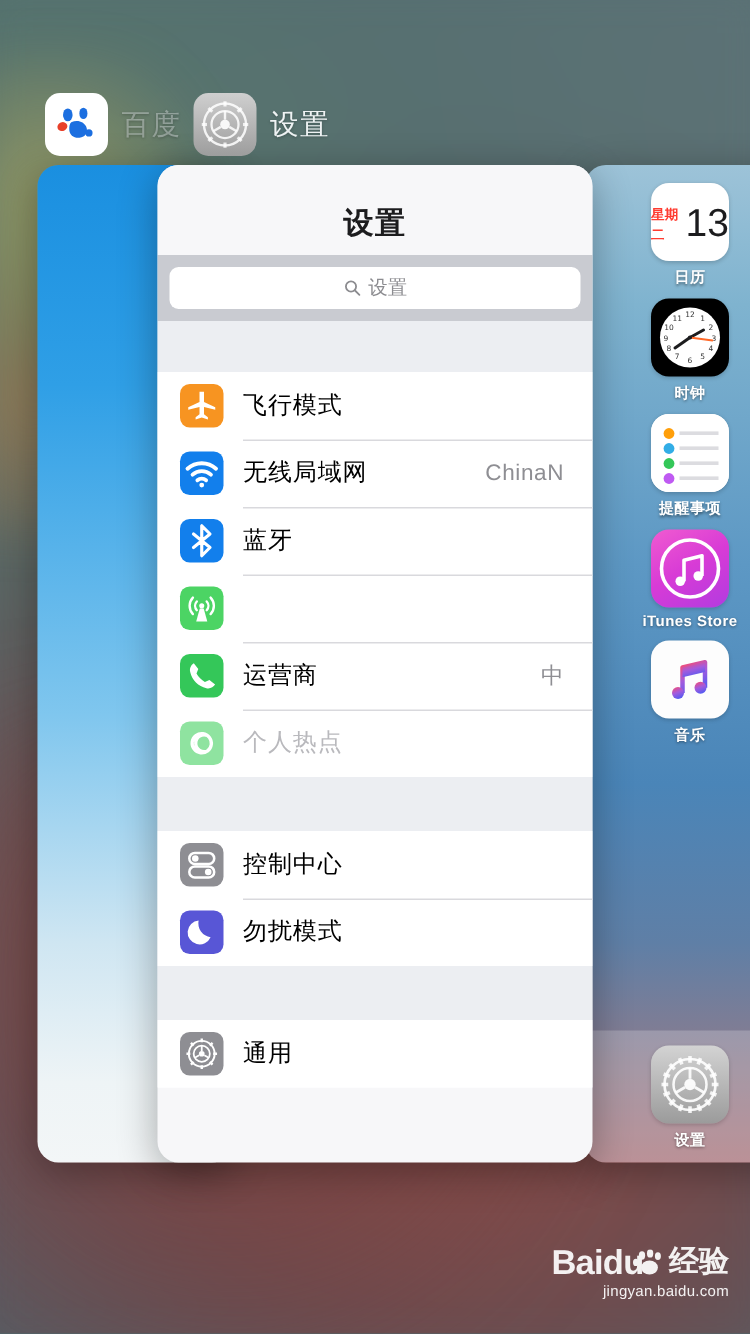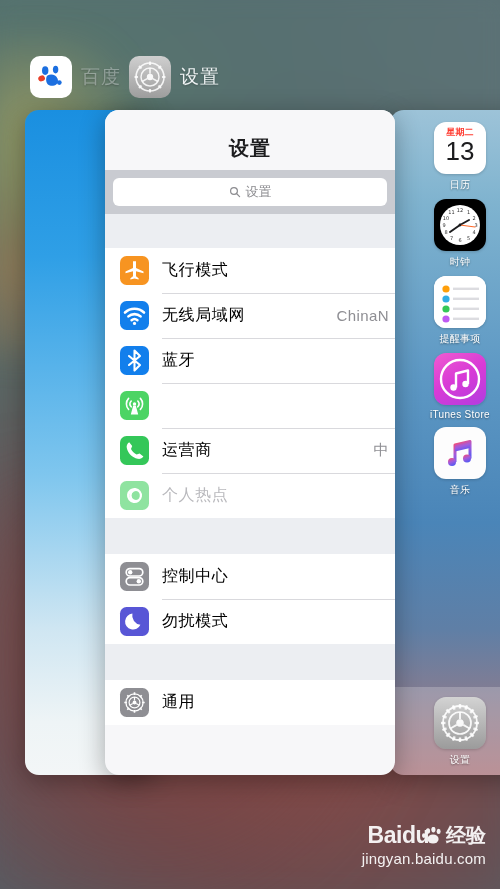--- a/index.html
+++ b/index.html
@@ -31,21 +31,21 @@
     background:
       radial-gradient(circle at 30% 30%, rgba(196,176,92,0.55) 0%, rgba(0,0,0,0) 46%),
       radial-gradient(circle at 22% 72%, rgba(200,132,72,0.5) 0%, rgba(0,0,0,0) 48%),
       radial-gradient(circle at 62% 50%, rgba(86,140,98,0.45) 0%, rgba(0,0,0,0) 52%);
     filter:blur(16px);
   }
 
   
   #switcher-header {
     position:absolute; left:0; top:50px; width:100%; height:54px;
-    display:flex; align-items:center; z-index:6;
+    display:flex; align-items:flex-end; z-index:6;
   }
   .sw-entry { display:flex; align-items:center; }
   .sw-icon {
     width:42px; height:42px; border-radius:10px;
     flex:none; position:relative; overflow:hidden;
   }
   .sw-label {
     font-size:19px; color:#eef2f3; margin-left:9px;
     letter-spacing:1px; white-space:nowrap;
     text-shadow:0 1px 2px rgba(0,0,0,0.25);
@@ -128,43 +128,43 @@
   .row-icon {
     width:29px; height:29px; border-radius:6.5px; flex:none;
     position:relative; overflow:hidden;
   }
   .row-label {
     font-size:16px; color:#000000; margin-left:13px; letter-spacing:0.6px;
     white-space:nowrap;
   }
   .row.disabled .row-label { color:#b9b9bd; }
   .row-value {
-    position:absolute; right:6px; font-size:15px; color:#8e8e93;
+    position:absolute; right:19px; font-size:15px; color:#8e8e93;
     white-space:nowrap; letter-spacing:0.4px;
   }
 
   
   .hs-apps { padding-top:12px; display:flex; flex-direction:column; align-items:center; }
   .hs-app { width:100%; display:flex; flex-direction:column; align-items:center; margin-bottom:7px; }
   .hs-ic {
     width:52px; height:52px; border-radius:12px; position:relative;
     overflow:hidden; box-shadow:0 1px 3px rgba(0,0,0,0.18);
   }
   .hs-name {
     margin-top:4px; font-size:10px; color:#ffffff; letter-spacing:0.3px;
-    text-shadow:0 1px 2px rgba(0,0,0,0.45); white-space:nowrap;
+    text-shadow:0 1px 2px rgba(0,0,0,0.45); white-space:nowrap;font-weight:bold;
   }
   .hs-dock {
     position:absolute; left:0; right:0; bottom:0; height:88px;
     background:rgba(255,255,255,0.22);
     display:flex; flex-direction:column; align-items:center; padding-top:10px;
   }
 
   
-  .ic-cal { background:#ffffff; display:flex; flex-direction:column; align-items:center; }
+  .ic-cal { background:#ffffff; display:flex; flex-direction:row; align-items:center; }
   .cal-dow { font-size:9px; color:#ff3b30; font-weight:bold; margin-top:4px; letter-spacing:0.2px; }
   .cal-day { font-size:26px; color:#1c1c1e; line-height:26px; margin-top:-1px; }
 
   
   .ic-clock { background:#000000; display:flex; align-items:center; justify-content:center; }
 
   
   .ic-rem { background:#ffffff; }
 
   
@@ -178,21 +178,21 @@
 
   
   #watermark {
     position:absolute; right:14px; bottom:22px; z-index:8;
     display:flex; flex-direction:column; align-items:flex-end;
     opacity:0.92;
   }
   .wm-row { display:flex; align-items:flex-end; gap:2px; }
   .wm-bai { font-size:23px; font-weight:bold; color:#ffffff; letter-spacing:-0.5px; line-height:23px; }
   .wm-jy { font-size:20px; font-weight:bold; color:#ffffff; letter-spacing:0px; line-height:23px; }
-  .wm-url { font-size:15px; color:#ffffff; margin-top:3px; letter-spacing:0.2px; }
+  .wm-url { font-size:10px; color:#ffffff; margin-top:3px; letter-spacing:0.2px; }
 </style>
 </head>
 <body>
 
 <div id="backdrop">
   <div class="bg-base"></div>
   <div class="bg-warm"></div>
   <div class="bg-leftimg"></div>
 </div>
 

